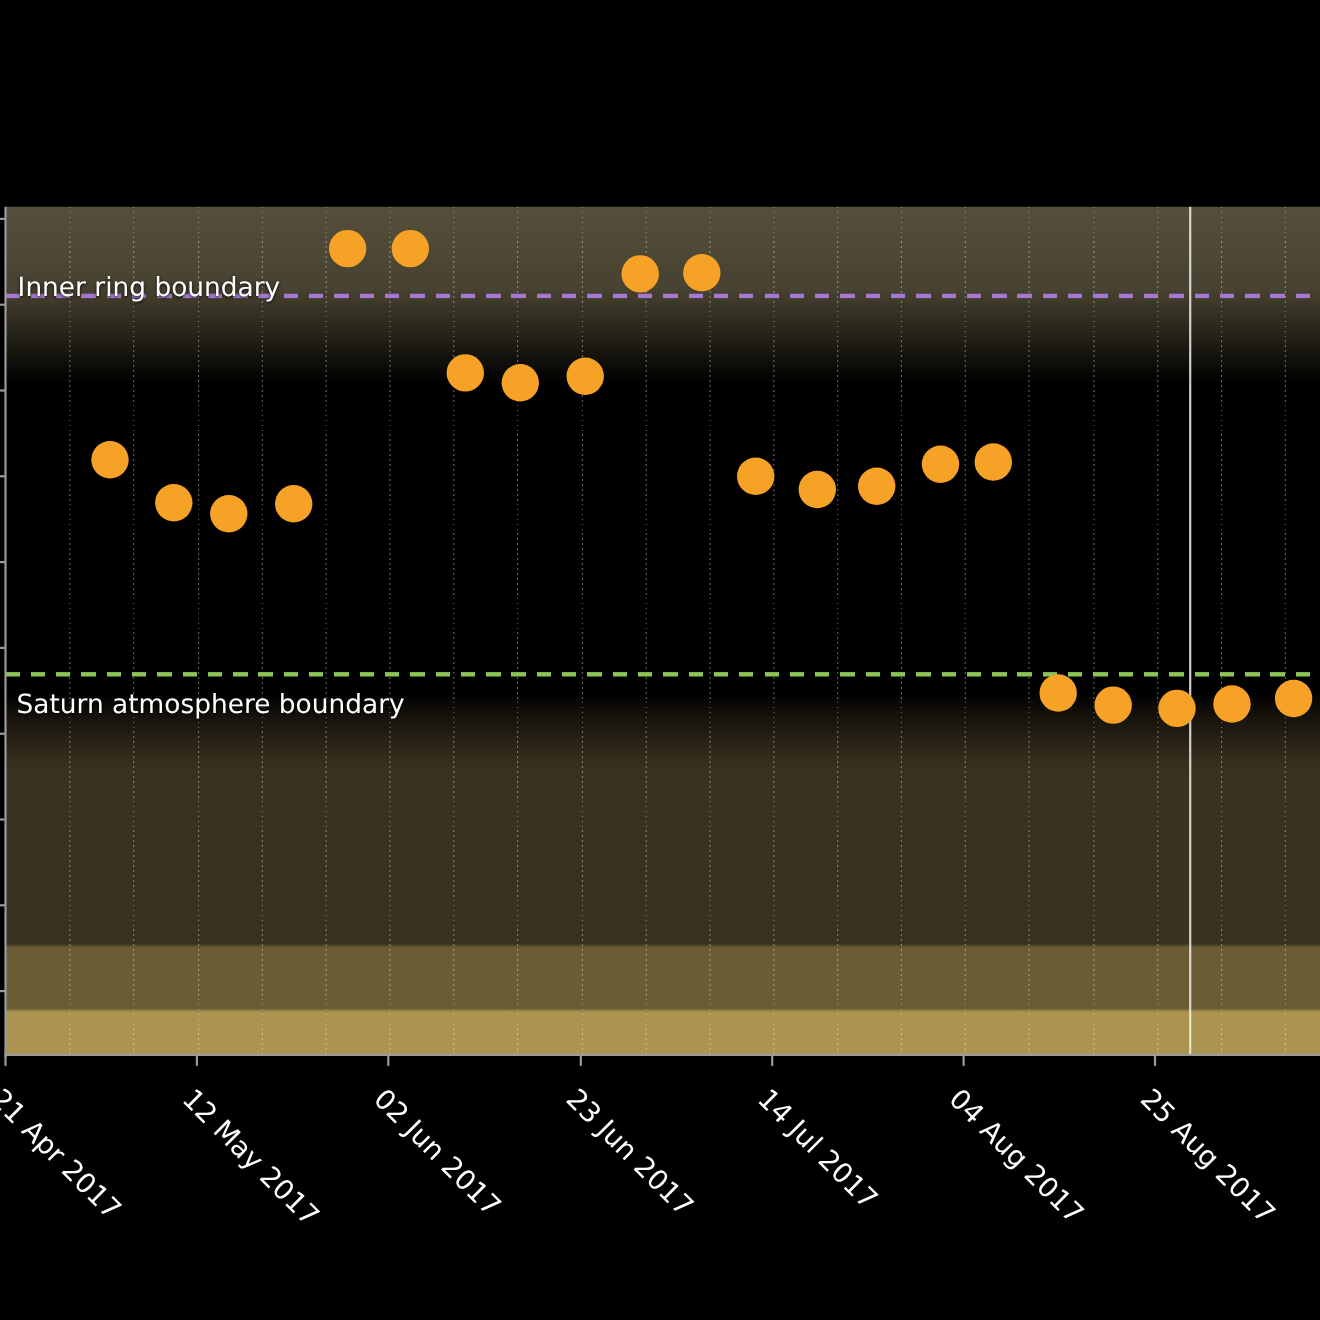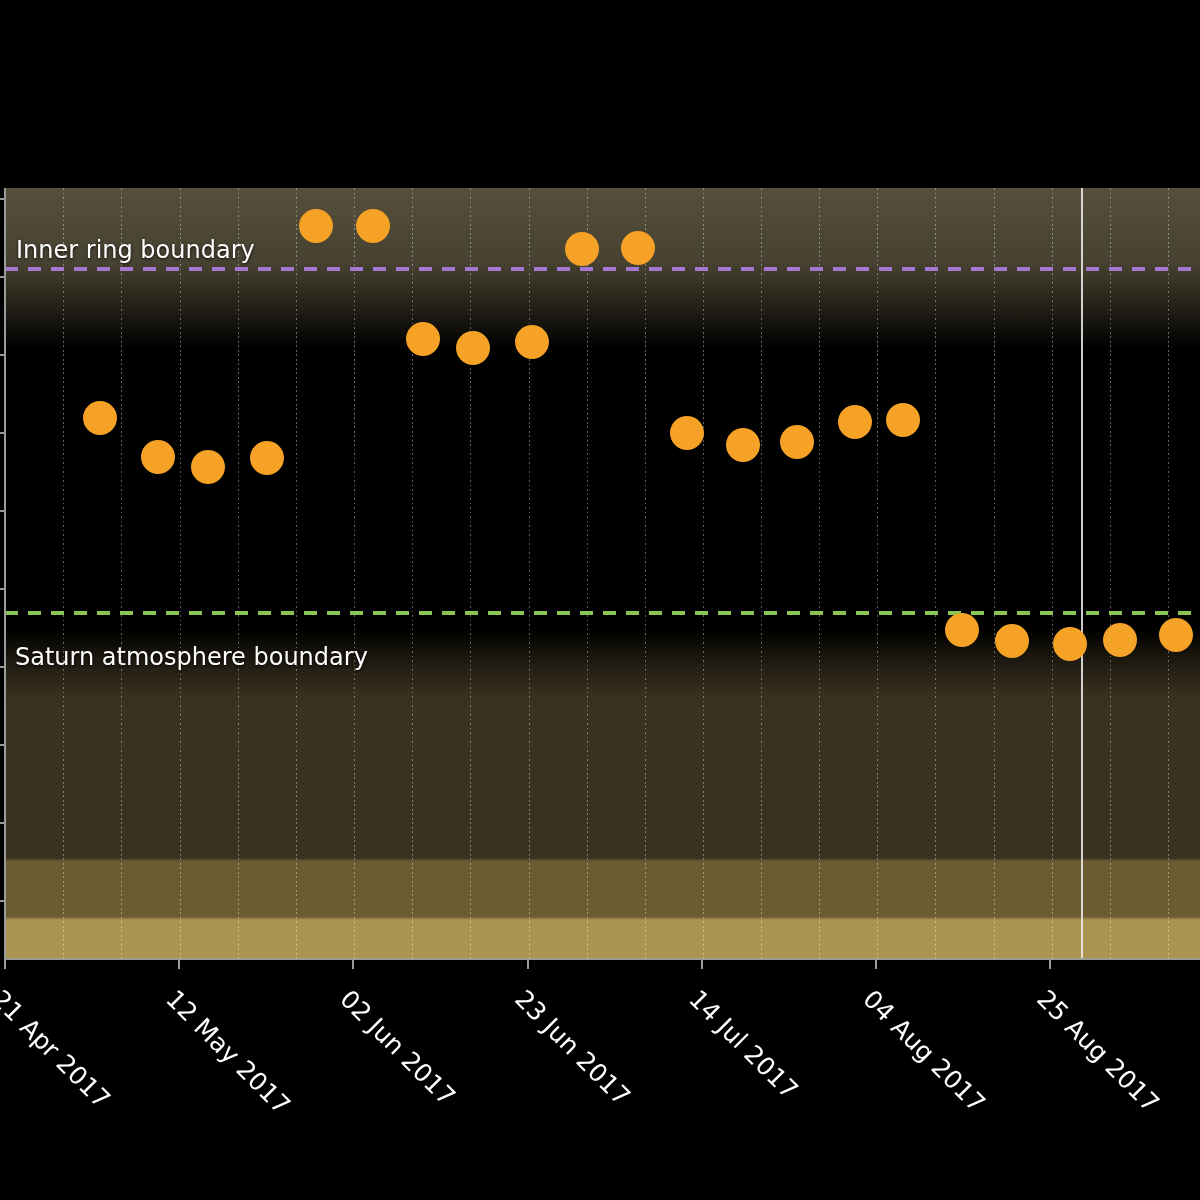--- a/index.html
+++ b/index.html
@@ -38,20 +38,21 @@
   .axis-x{position:absolute;left:4px;top:958px;width:1196px;height:2px;background:#9a9a9a;}
   .xtick{position:absolute;top:960px;width:2px;height:9px;background:#9a9a9a;}
   .ytick{position:absolute;left:0;width:5px;height:2px;background:#9a9a9a;}
   .xlabel{
     position:absolute;color:#fff;font-size:25px;line-height:1.1;white-space:nowrap;
     transform:rotate(45deg);transform-origin:0 0;
   }
   .boundary-label{
     position:absolute;color:#fff;font-size:24px;white-space:nowrap;
     text-shadow:0 1px 3px rgba(0,0,0,0.9);
+    margin-top:11px;
   }
   .dot{position:absolute;border-radius:50%;}
 </style>
 </head>
 <body>
 
 <div class="fig">
 
   <div class="plot">
     <div id="gridlines">
@@ -134,15 +135,15 @@
       <div class="dot" style="left: 886px; top: 403px; height: 34px; width: 34px; background: rgb(246, 162, 39);"></div>
       <div class="dot" style="left: 945px; top: 613px; height: 34px; width: 34px; background: rgb(246, 162, 39);"></div>
       <div class="dot" style="left: 995px; top: 624px; height: 34px; width: 34px; background: rgb(246, 162, 39);"></div>
       <div class="dot" style="left: 1053px; top: 627px; height: 34px; width: 34px; background: rgb(246, 162, 39);"></div>
       <div class="dot" style="left: 1103px; top: 623px; height: 34px; width: 34px; background: rgb(246, 162, 39);"></div>
       <div class="dot" style="left: 1159px; top: 618px; height: 34px; width: 34px; background: rgb(246, 162, 39);"></div>
     </div>
 
   <div class="boundary-label" style="left:16px;top:236px;">Inner ring boundary</div>
 
-  <div class="boundary-label" style="left:15px;top:643px;">Saturn atmosphere boundary</div>
+  <div class="boundary-label" style="left:15px;top:615px;">Saturn atmosphere boundary</div>
 
 </div>
 
 </body></html>

